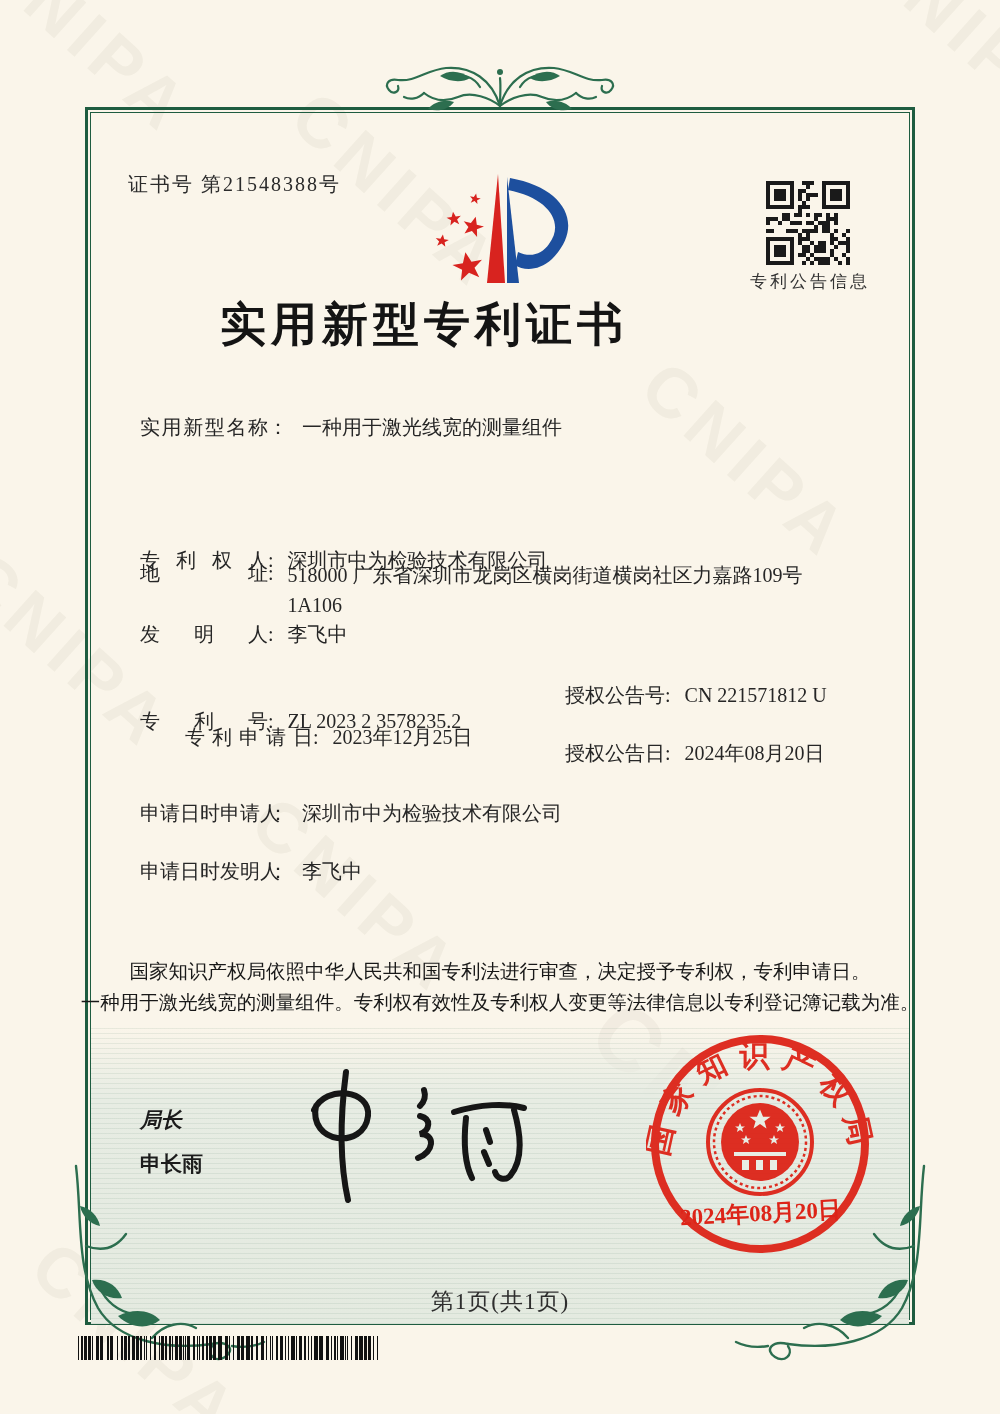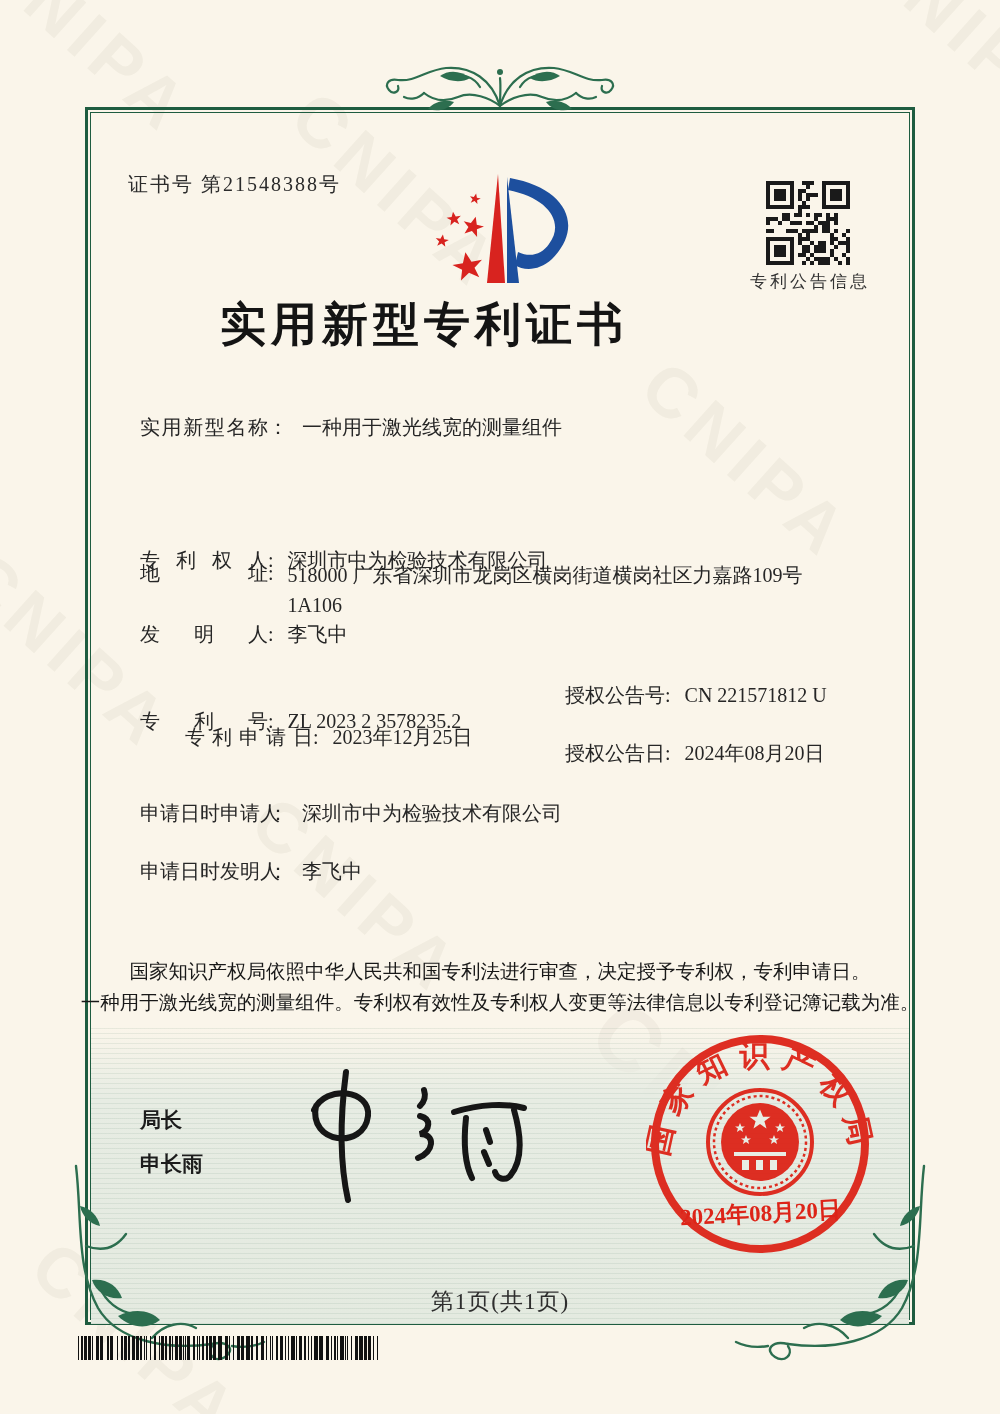--- a/index.html
+++ b/index.html
@@ -293,21 +293,21 @@
 
   <div class="row" style="top:858px;">
     <span class="flabel">申请日时发明人</span><span class="colon">：</span><span class="fval">李飞中</span>
   </div>
 
   <div class="statement">
     <div>国家知识产权局依照中华人民共和国专利法进行审查，决定授予专利权，专利申请日。</div>
     <div>一种用于激光线宽的测量组件。专利权有效性及专利权人变更等法律信息以专利登记簿记载为准。</div>
   </div>
 
-  <div class="signer" style="top:1106px;">局长</div>
+  <div class="signer" style="top:1106px;font-style:italic;">局长</div>
   <div class="signer" style="top:1150px;">申长雨</div>
 
   <svg class="sig" width="270" height="155" viewBox="0 0 270 155">
     <g fill="none" stroke="#161616" stroke-width="6" stroke-linecap="round">
       <path d="M78,14 C72,60 72,106 80,142"></path>
       <path d="M48,48 C40,86 96,92 100,58 C103,32 58,26 46,52"></path>
       <path d="M156,32 c2,6 0,12 -4,16"></path>
       <path d="M152,58 c12,3 10,14 0,18 c16,0 14,18 -2,24"></path>
       <path d="M186,54 C212,46 238,45 256,50"></path>
       <path d="M198,60 C195,88 197,106 204,120"></path>

